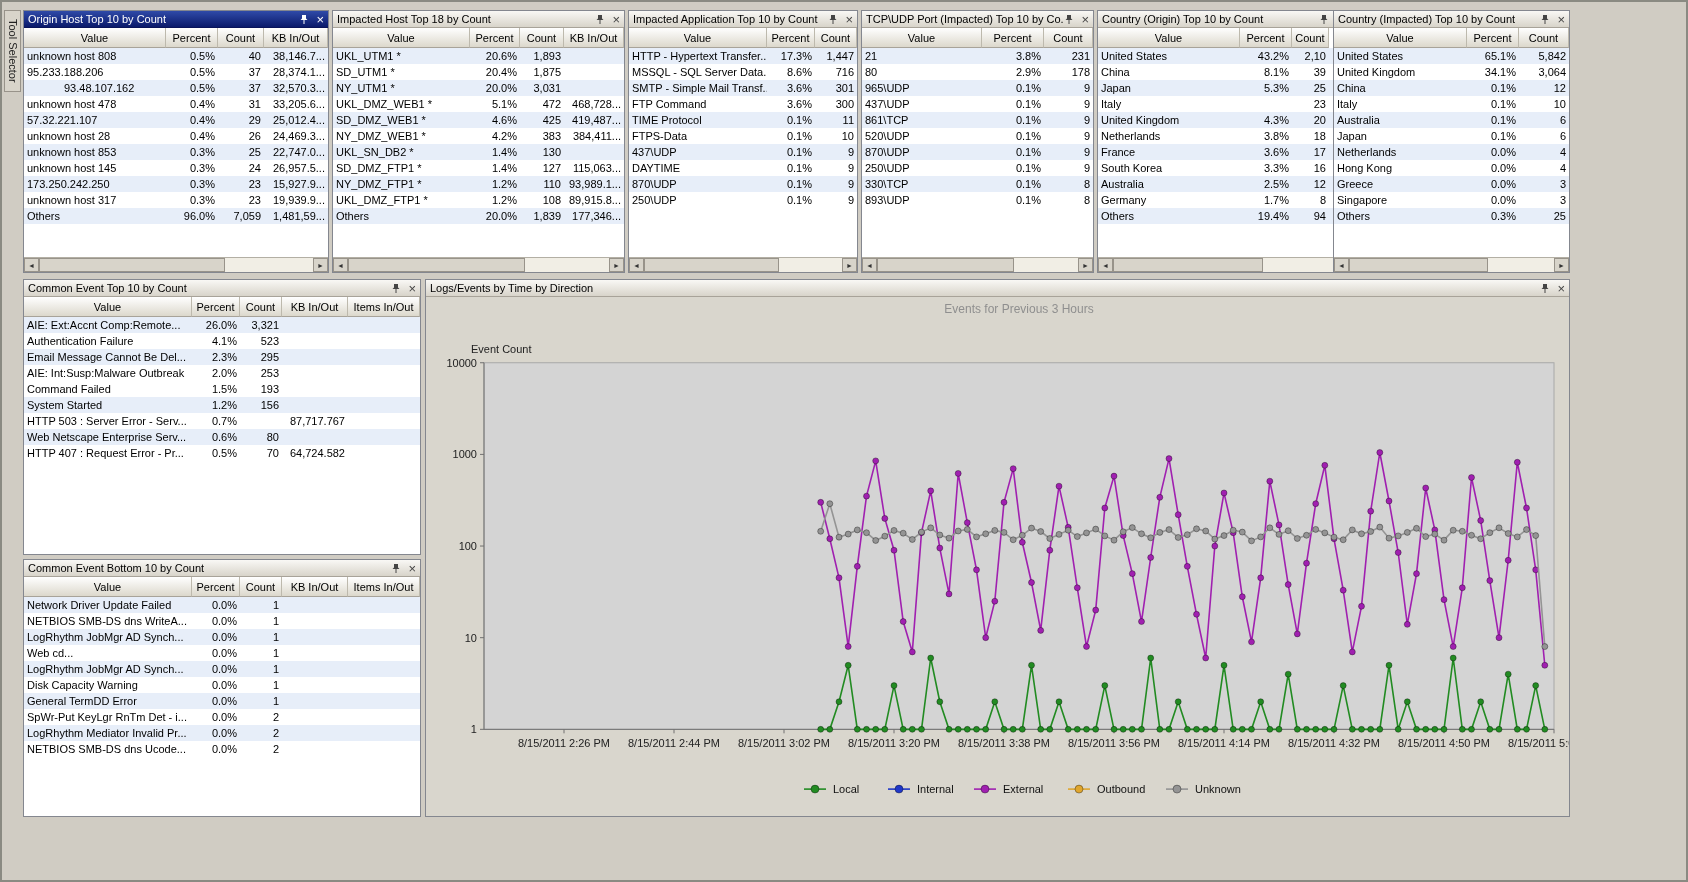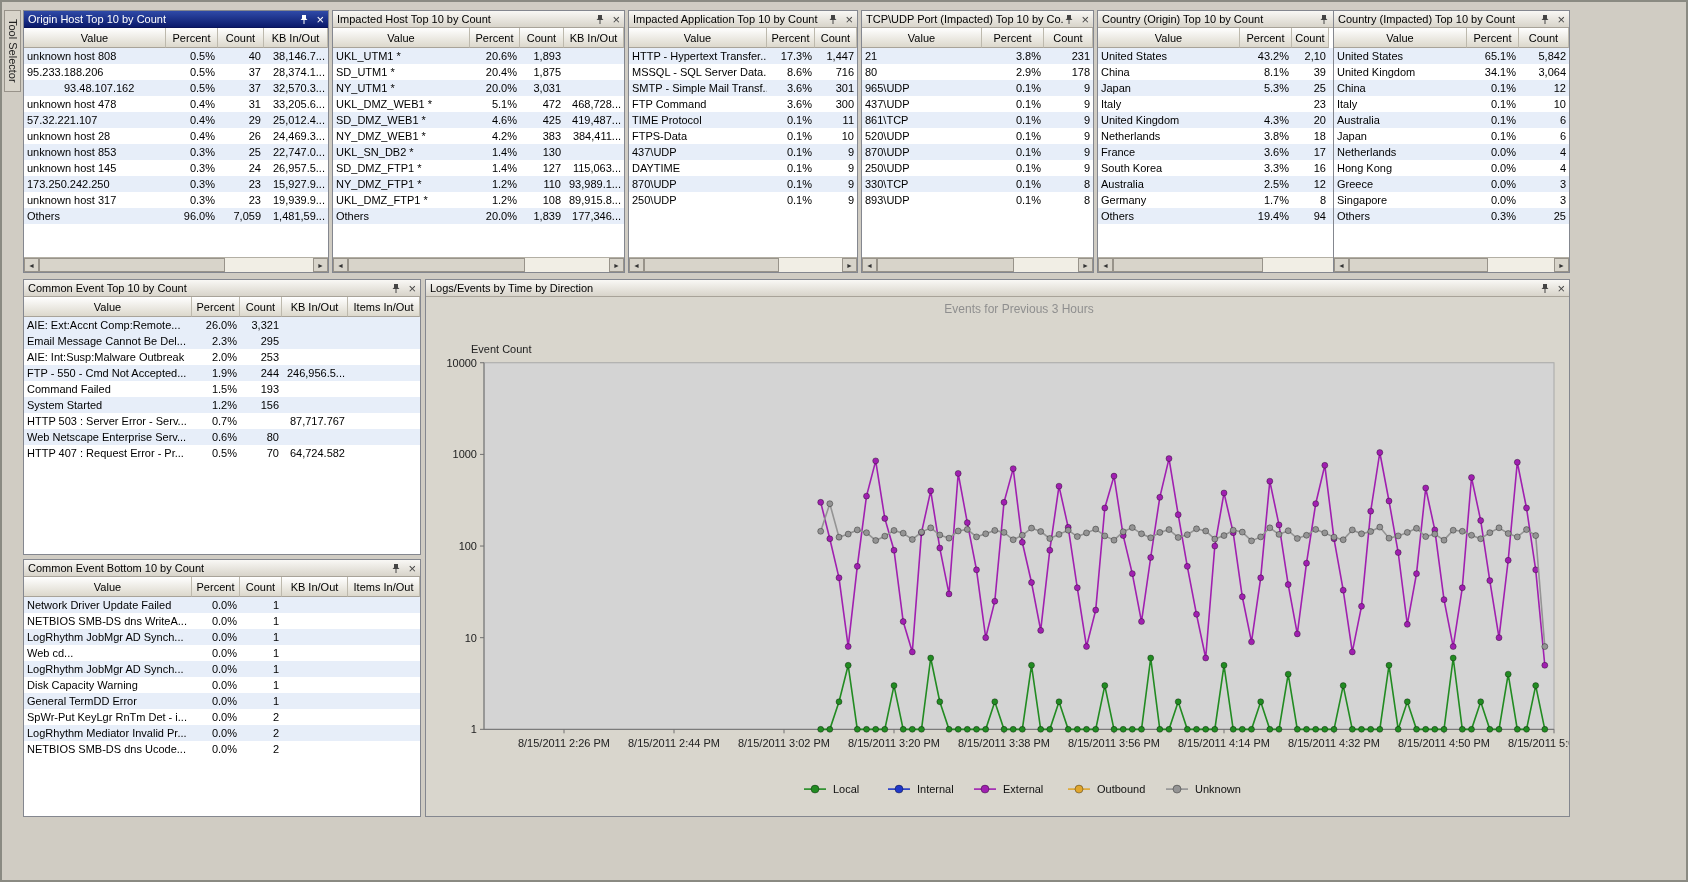--- a/index.html
+++ b/index.html
@@ -144,21 +144,21 @@
       <span class="sbtn">◄</span>
       <span class="strack">
           <span class="sthumb"></span>
         </span>
       <span class="sbtn">►</span>
     </div>
   </div>
 
   <div class="panel" style="left:330px;top:8px;width:293px;height:263px;">
     <div class="titlebar">
-      <span class="title">Impacted Host Top 10 by Count</span>
+      <span class="title">Impacted Host Top 18 by Count</span>
       <span class="icons">
         <span class="pin">
             <svg width="10" height="11" viewBox="0 0 10 11">
               <path d="M3 1h4v3.5l1.5 1.5h-7L3 4.5z" fill="currentColor"></path>
               <line x1="5" y1="6" x2="5" y2="10" stroke="currentColor" stroke-width="1"></line>
             </svg>
           </span>
         <span class="close">×</span>
       </span>
     </div>
@@ -603,39 +603,39 @@
           <div class="th" style="width: 72px;">Items In/Out</div>
         </div>
         <div>
           <div class="tr odd">
             <div class="td" style="width: 168px;">AIE:  Ext:Accnt Comp:Remote...</div>
             <div class="td num" style="width: 48px; text-align: right;">26.0%</div>
             <div class="td num" style="width: 42px;">3,321</div>
             <div class="td num" style="width: 66px;"></div>
             <div class="td num" style="width: 72px;"></div>
           </div>
+          <div class="tr even">
+            <div class="td" style="width: 168px;">Authentication Failure</div>
+            <div class="td num" style="width: 48px;">4.1%</div>
+            <div class="td num" style="width: 42px;">523</div>
+            <div class="td num" style="width: 66px;"></div>
+            <div class="td num" style="width: 72px;"></div>
+          </div>
           <div class="tr odd">
             <div class="td" style="width: 168px;">Email Message Cannot Be Del...</div>
             <div class="td num" style="width: 48px;">2.3%</div>
             <div class="td num" style="width: 42px;">295</div>
             <div class="td num" style="width: 66px;"></div>
             <div class="td num" style="width: 72px;"></div>
           </div>
           <div class="tr even">
             <div class="td" style="width: 168px;">AIE: Int:Susp:Malware Outbreak</div>
             <div class="td num" style="width: 48px;">2.0%</div>
             <div class="td num" style="width: 42px;">253</div>
             <div class="td num" style="width: 66px;"></div>
-            <div class="td num" style="width: 72px;"></div>
-          </div>
-          <div class="tr odd">
-            <div class="td" style="width: 168px;">FTP - 550 - Cmd Not Accepted...</div>
-            <div class="td num" style="width: 48px;">1.9%</div>
-            <div class="td num" style="width: 42px;">244</div>
-            <div class="td num" style="width: 66px;">246,956.5...</div>
             <div class="td num" style="width: 72px;"></div>
           </div>
           <div class="tr even">
             <div class="td" style="width: 168px;">Command Failed</div>
             <div class="td num" style="width: 48px;">1.5%</div>
             <div class="td num" style="width: 42px;">193</div>
             <div class="td num" style="width: 66px;"></div>
             <div class="td num" style="width: 72px;"></div>
           </div>
           <div class="tr odd">

